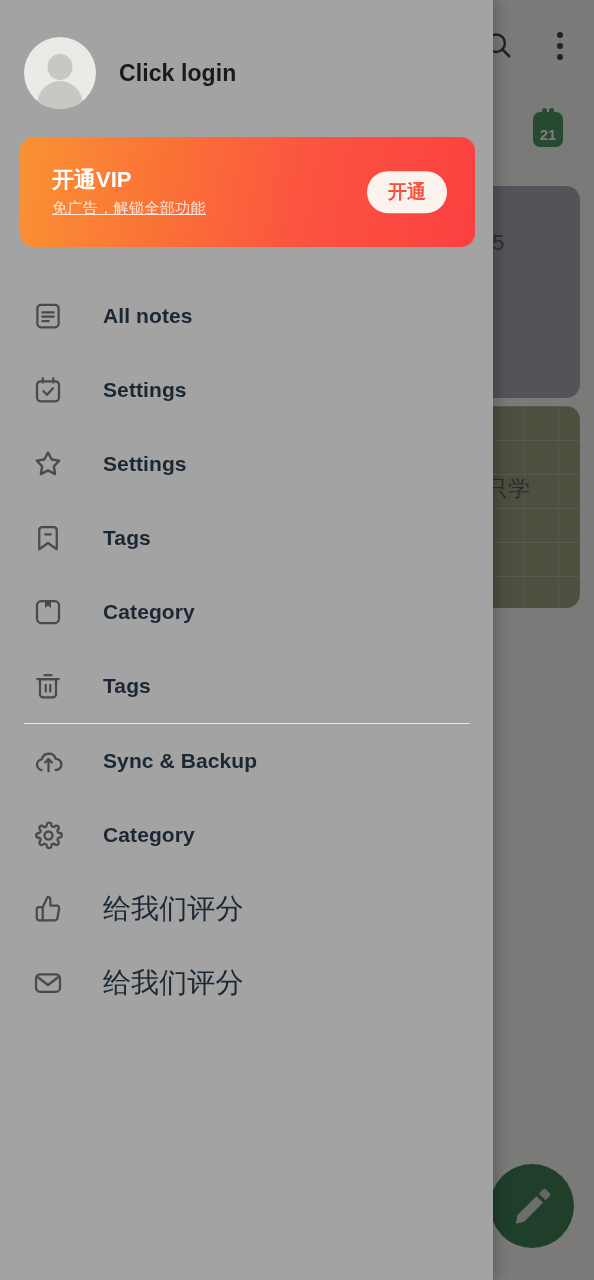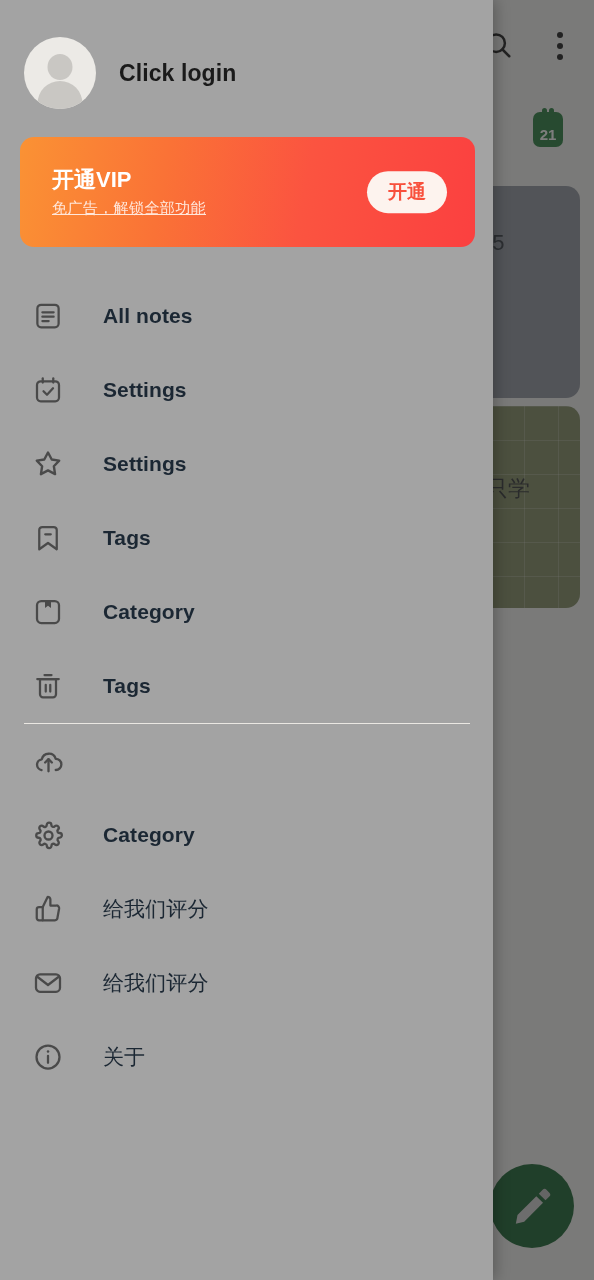--- a/index.html
+++ b/index.html
@@ -174,21 +174,21 @@
     display: flex; align-items: center; justify-content: center;
     color: #4a4a4a;
   }
   .menu-icon svg { display: block; }
   .menu-label {
     margin-left: 36px;
     font-size: 21px; font-weight: bold;
     color: #1b2733;
     letter-spacing: .1px;
   }
-  .menu-label.cjk { font-weight: 500; font-size: 21px; }
+  .menu-label.cjk { font-weight: 500; font-size: 28px; }
 
   #menu-divider {
     height: 1px; width: 446px; margin: 0 0 0 24px;
     background: #eae7e2;
   }
 </style>
 </head>
 <body>
 
 <div id="app-background">
@@ -318,20 +318,21 @@
     <div id="menu-divider"></div>
 
     <div class="menu-item">
       <span class="menu-icon">
         <svg viewBox="0 0 24 24" width="31" height="31" fill="none" stroke="currentColor" stroke-width="1.8" stroke-linecap="round" stroke-linejoin="round">
           <path d="M6.6 18.6 A4.2 4.2 0 0 1 6.8 10.3 A5.6 5.6 0 0 1 17.6 9.9 A3.9 3.9 0 0 1 17.6 18.6"></path>
           <line x1="12" y1="19.6" x2="12" y2="10.4"></line>
           <polyline points="9.4,12.8 12,10.2 14.6,12.8"></polyline>
         </svg>
       </span>
+      <span class="menu-label">Sync &amp; Backup</span>
     </div>
 
     <div class="menu-item">
       <span class="menu-icon">
         <svg viewBox="0 0 24 24" width="31" height="31" fill="none" stroke="currentColor" stroke-width="1.8" stroke-linecap="round" stroke-linejoin="round">
           <circle cx="12" cy="12" r="3.1"></circle>
           <path d="M19.1 14.6 a1.5 1.5 0 0 0 .3 1.65 l.05 .05 a1.8 1.8 0 1 1 -2.55 2.55 l-.05-.05 a1.5 1.5 0 0 0 -1.65-.3 1.5 1.5 0 0 0 -.9 1.37 v.14 a1.8 1.8 0 0 1 -3.6 0 v-.07 a1.5 1.5 0 0 0 -.98-1.37 1.5 1.5 0 0 0 -1.65 .3 l-.05 .05 a1.8 1.8 0 1 1 -2.55-2.55 l.05-.05 a1.5 1.5 0 0 0 .3-1.65 1.5 1.5 0 0 0 -1.37-.9 h-.14 a1.8 1.8 0 0 1 0-3.6 h.07 a1.5 1.5 0 0 0 1.37-.98 1.5 1.5 0 0 0 -.3-1.65 l-.05-.05 a1.8 1.8 0 1 1 2.55-2.55 l.05 .05 a1.5 1.5 0 0 0 1.65 .3 h.07 a1.5 1.5 0 0 0 .9-1.37 v-.14 a1.8 1.8 0 0 1 3.6 0 v.07 a1.5 1.5 0 0 0 .9 1.37 1.5 1.5 0 0 0 1.65-.3 l.05-.05 a1.8 1.8 0 1 1 2.55 2.55 l-.05 .05 a1.5 1.5 0 0 0 -.3 1.65 v.07 a1.5 1.5 0 0 0 1.37 .9 h.14 a1.8 1.8 0 0 1 0 3.6 h-.07 a1.5 1.5 0 0 0 -1.37 .9 z"></path>
         </svg>
       </span>
       <span class="menu-label">Category</span>
@@ -350,25 +351,15 @@
     <div class="menu-item">
       <span class="menu-icon">
         <svg viewBox="0 0 24 24" width="30" height="30" fill="none" stroke="currentColor" stroke-width="1.8" stroke-linecap="round" stroke-linejoin="round">
           <rect x="2.4" y="5" width="19.2" height="14" rx="3.2"></rect>
           <polyline points="3.4,7 12,13.6 20.6,7"></polyline>
         </svg>
       </span>
       <span class="menu-label cjk">给我们评分</span>
     </div>
 
-    <div class="menu-item">
-      <span class="menu-icon">
-        <svg viewBox="0 0 24 24" width="30" height="30" fill="none" stroke="currentColor" stroke-width="1.8" stroke-linecap="round" stroke-linejoin="round">
-          <circle cx="12" cy="12" r="9.2"></circle>
-          <line x1="12" y1="11" x2="12" y2="16.6"></line>
-          <circle cx="12" cy="7.6" r="1" fill="currentColor" stroke="none"></circle>
-        </svg>
-      </span>
-      <span class="menu-label cjk">关于</span>
-    </div>
 
   </div>
 </div>
 
 </body></html>

